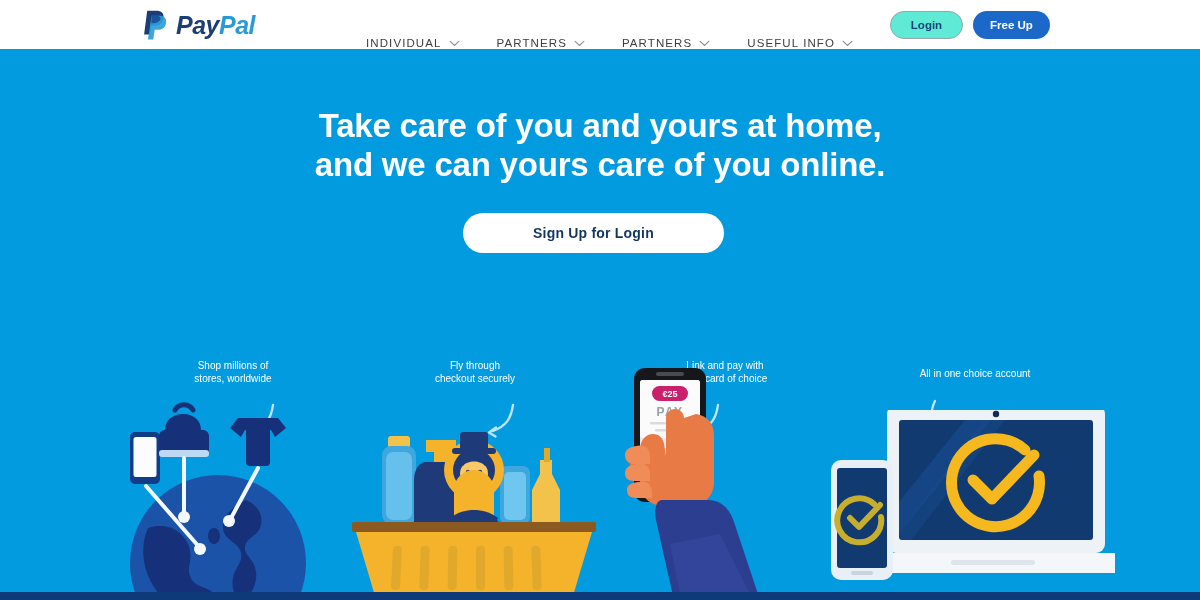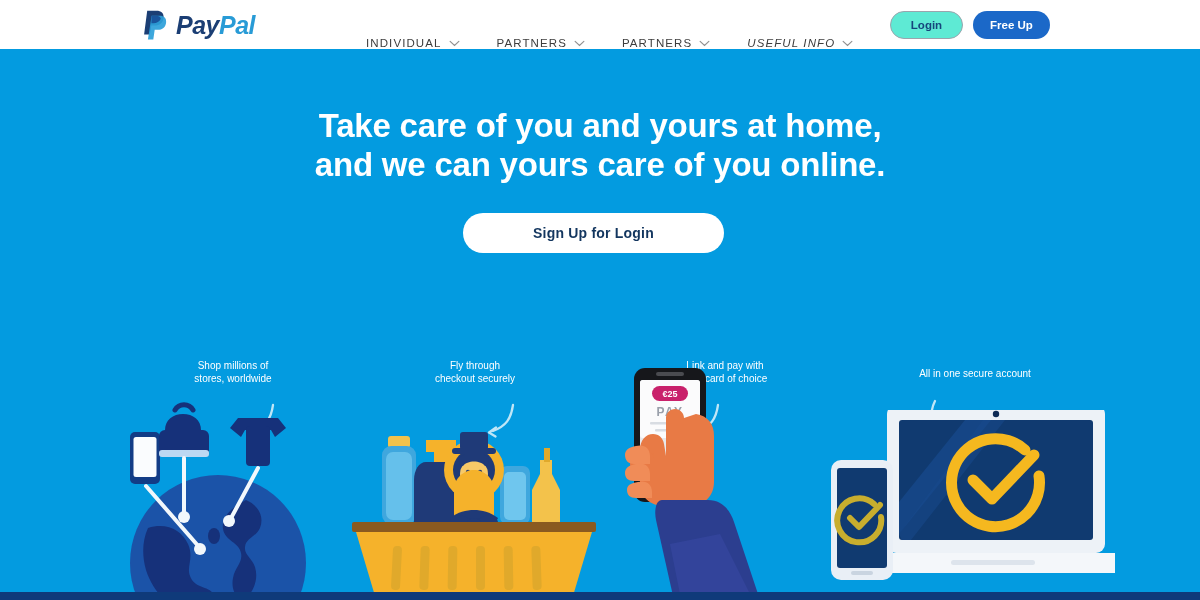--- a/index.html
+++ b/index.html
@@ -29,21 +29,21 @@
 
   .nav{
     position:absolute; left:366px; top:0; height:49px;
     display:flex; align-items:flex-end; gap:0;
   }
   .nav-item{
     display:flex; align-items:center; gap:7px;
     font-size:11.5px; letter-spacing:1.1px; color:#3d3d3d;
     font-weight:400; cursor:pointer; margin-right:37px; white-space:nowrap;
   }
-  .nav-item:last-child{ margin-right:0;font-style:italic; }
+  .nav-item:last-child{ margin-right:0; }
   .chev{ width:11px; height:7px; display:block; opacity:.75; }
 
   .auth{
     position:absolute; right:150px; top:50%; transform:translateY(-50%);
     display:flex; align-items:center; gap:10px;
   }
   .btn-login{
     width:73px; height:28px; border-radius:18px;
     border:1px solid #9aa4ad; background:#5eead4; color:#16457c;
     font-size:11.5px; font-weight:bold; cursor:pointer;
@@ -246,21 +246,21 @@
       <path d="M40 96c-6 0-10 6-10 14 0 10 6 16 14 16h10V104c0-5-5-8-14-8z" fill="#E87A45"></path>
       <path d="M36 92c8-2 14 2 14 10v8H34c-6 0-9-4-9-9s4-8 11-9z" fill="#F08C58"></path>
       <path d="M36 110c8-2 14 2 14 10v7H34c-6 0-9-3-9-8s4-8 11-9z" fill="#F08C58"></path>
       <path d="M38 128c8-2 14 2 14 10v6H36c-6 0-9-3-9-8s4-7 11-8z" fill="#F08C58"></path>
       <path d="M62 146h46c14 0 22 10 26 22l44 132H86L56 166c-2-10 0-20 6-20z" fill="#2C3E8F"></path>
       <path d="M120 180l60 120H92L70 190z" fill="#33449B"></path>
     </svg>
   </div>
 
   <div class="feature f4">
-    <div class="feat-cap">All in one secure account</div>
+    <div class="feat-cap">All in one choice account</div>
     <svg class="arrow" style="left:96px; top:30px;" width="32" height="42" viewBox="0 0 32 42">
       <path d="M9 3c-6 12-4 24 6 33" stroke="#BFE6F7" stroke-width="2.3" fill="none" stroke-linecap="round"></path>
       <path d="M15.5 37.5l-.5-9M15.5 37.5l7-5.5" stroke="#BFE6F7" stroke-width="2.3" fill="none" stroke-linecap="round"></path>
     </svg>
     <svg class="art" style="left:-5px; top:42px;" width="290" height="220" viewBox="0 0 290 220">
       <rect x="62" y="-5" width="218" height="148" rx="9" fill="#EDF2F7"></rect>
       <rect x="74" y="10" width="194" height="120" rx="3" fill="#103A70"></rect>
       <path d="M74 92L140 10h26L74 124z" fill="#17498C" opacity="0.75"></path>
       <path d="M74 124l84-114h22L86 130h-9z" fill="#17498C" opacity="0.55"></path>
       <circle cx="171" cy="70" r="6" fill="#EDF2F7" opacity="0"></circle>

